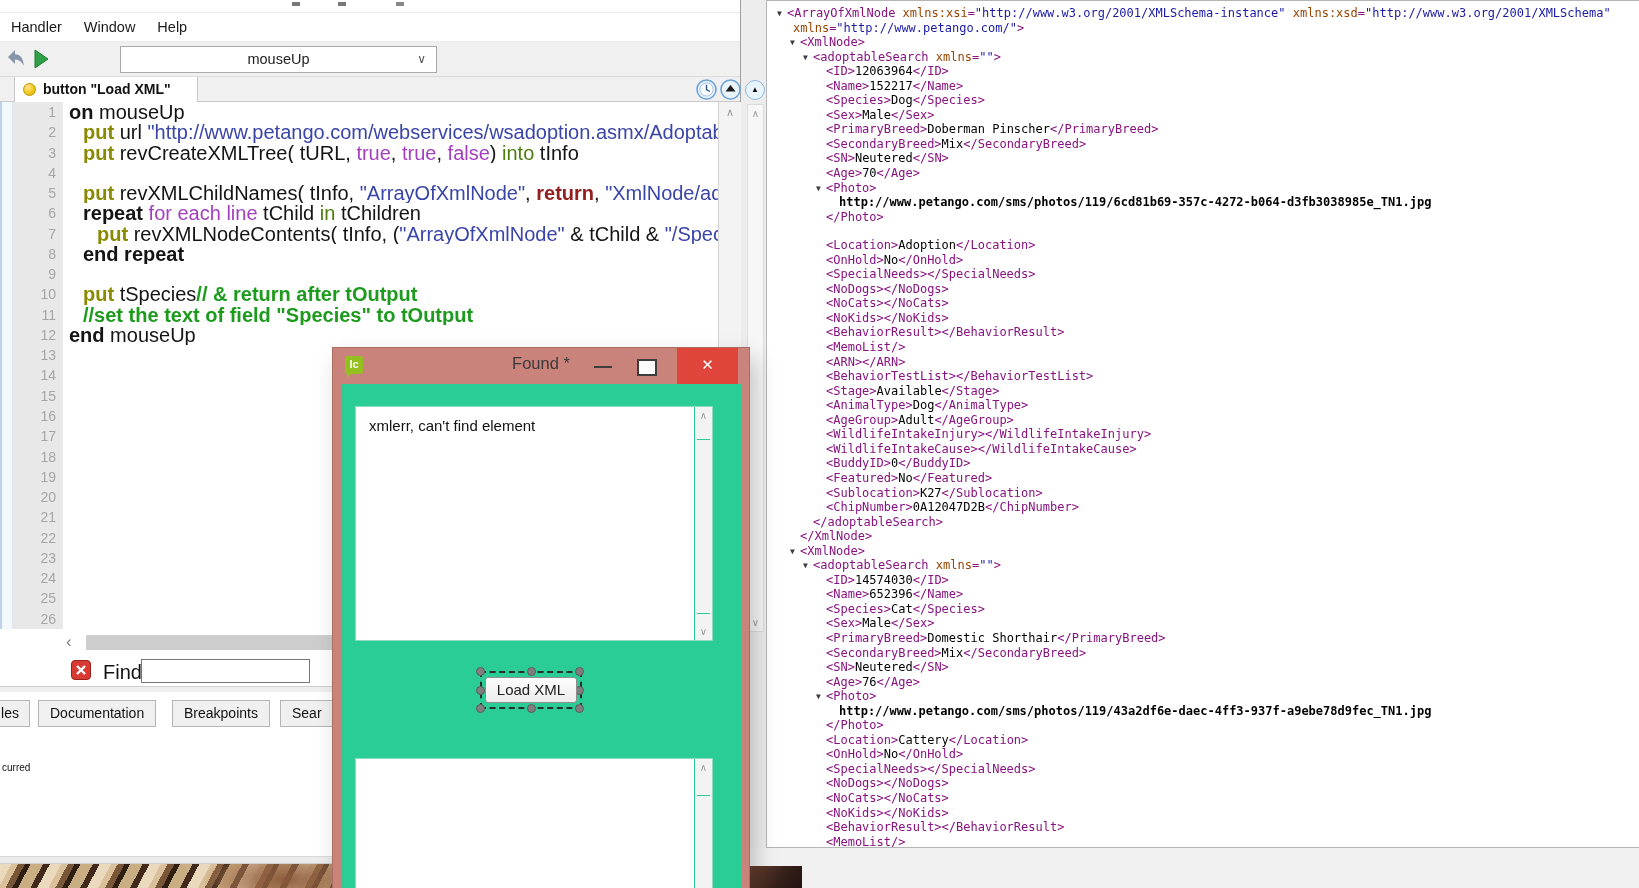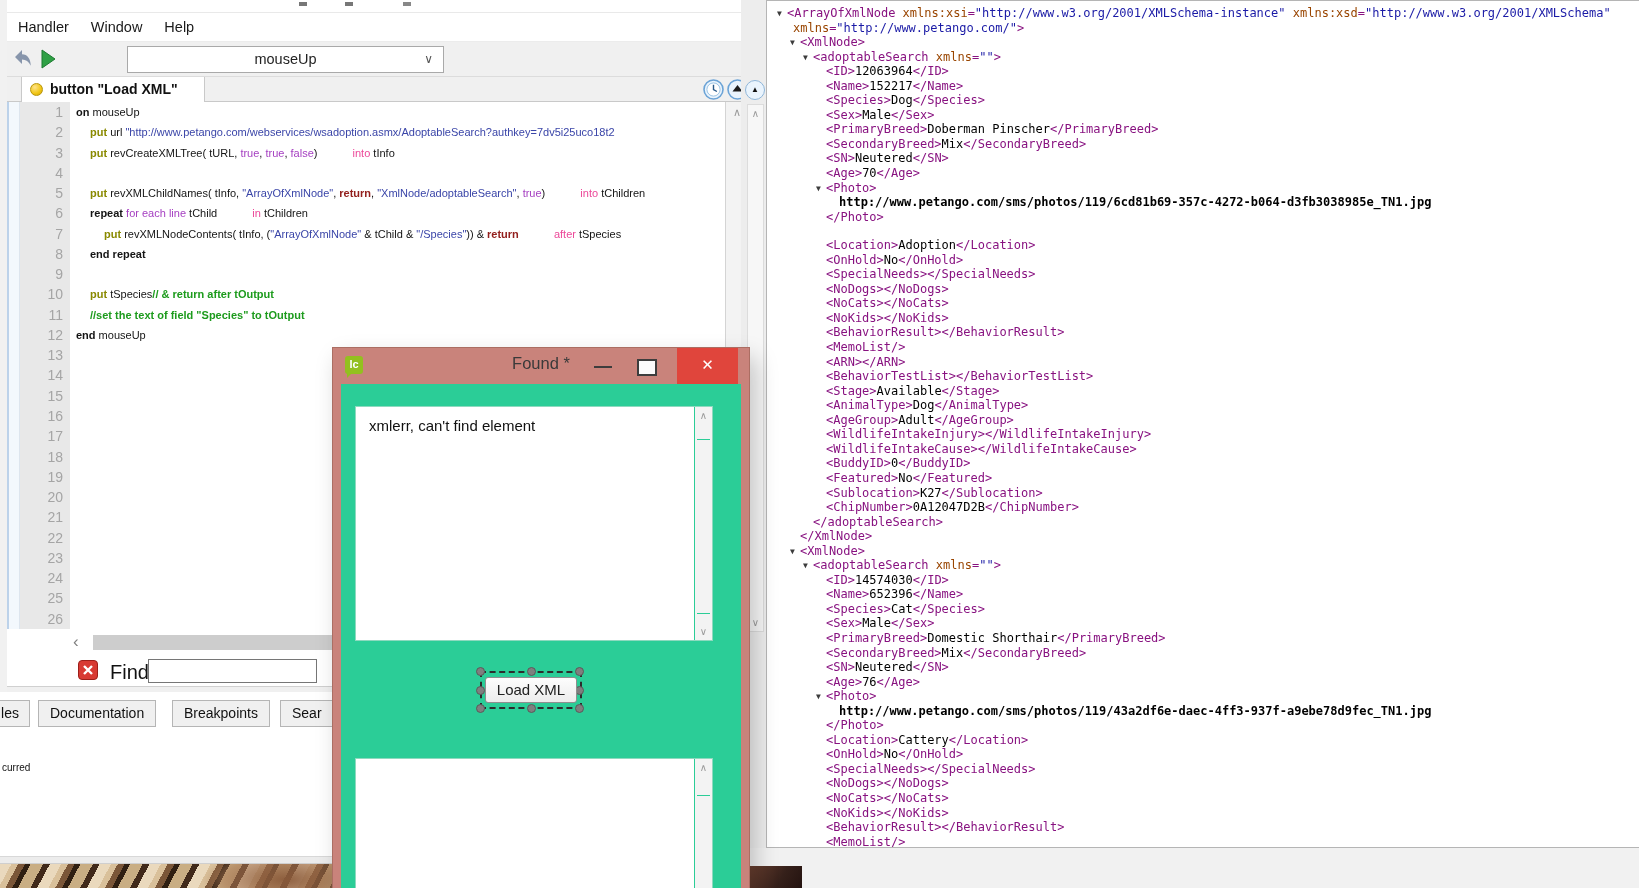--- a/index.html
+++ b/index.html
@@ -6,21 +6,21 @@
     --green:#2bcd97; --salmon:#c9837b; --red:#e0453c;
     --xml-tag:#881280; --xml-attr:#994500; --xml-val:#1a1aa6;
   }
   *{margin:0;padding:0;box-sizing:border-box;}
   html,body{width:1639px;height:888px;overflow:hidden;background:#f1f1f1;
     font-family:"Liberation Sans",sans-serif;}
   #root{position:relative;width:1639px;height:888px;}
   .abs{position:absolute;}
 
   
-  #se-win{left:7px;top:0;width:741px;height:692px;background:#fff;border-right:1px solid #9f9f9f;}
+  #se-win{left:0;top:0;width:741px;height:692px;background:#fff;border-right:1px solid #9f9f9f;}
   #top-sliver{left:0;top:0;width:740px;height:13px;background:#fff;border-bottom:1px solid #e9e9e9;}
   #sliver-marks{left:292px;top:2px;width:8px;height:4px;background:#777;
     box-shadow:46px 0 0 #777, 104px 0 0 #888;}
   #menu-bar{left:0;top:13px;width:740px;height:29px;background:#fff;border-bottom:1px solid #ececec;
     display:flex;align-items:center;font-size:14.5px;color:#1a1a1a;}
   .menu-item{padding:0 11px;cursor:default;}
   #toolbar{left:0;top:42px;width:740px;height:35px;background:#f0f0f0;border-bottom:1px solid #dcdcdc;}
   #back-icon{left:4px;top:5px;width:22px;height:24px;}
   #play-icon{left:32px;top:6px;width:18px;height:22px;}
   #handler-dd{left:120px;top:4px;width:317px;height:27px;background:#fff;border:1px solid #a9a9a9;
@@ -36,26 +36,26 @@
   #collapse-btn{left:720px;top:2px;width:21px;height:21px;}
 
   
   #code-area{left:0;top:102px;width:741px;height:527px;background:#fff;overflow:hidden;}
   #gutter-strip{left:0;top:0;width:13px;height:527px;background:#f3f8fd;
     border-left:2px solid #bcd2ea;border-right:1px solid #dde5ee;}
   #line-gutter{left:13px;top:0;width:50px;height:527px;background:#e8e8e8;}
   .num{height:20.27px;line-height:20.27px;text-align:right;padding-right:7px;
     font-size:14px;color:#a5a5a5;}
   #code-col{left:63px;top:0;width:655px;height:527px;overflow:hidden;}
-  .code-row{height:20.27px;line-height:20.27px;font-size:11px;white-space:pre;overflow:hidden;color:#111;}
+  .code-row{height:20.27px;line-height:20.27px;font-size:20px;white-space:pre;overflow:hidden;color:#111;}
   .c-k{font-weight:bold;color:#141414;}
   .c-c{font-weight:bold;color:#8a8a00;}
   .c-r{font-weight:bold;color:#93201e;}
   .c-n{color:#a53fc1;}
-  .c-p{color:#ec4899;margin-left:32px;}
+  .c-p{color:#4d7c0f;}
   .c-s{color:#3a45a8;}
   .c-m{font-weight:bold;color:#1d9b1d;}
   .c-w{color:#141414;}
   #vscroll{left:718px;top:0;width:23px;height:527px;background:#f3f3f3;border-left:1px solid #d4d4d4;}
   #vscroll .chev{position:absolute;left:0;width:100%;text-align:center;color:#999;font-size:11px;}
   
   #hscroll-row{left:0;top:629px;width:740px;height:28px;background:#fff;}
   #hscroll-arrow{left:66px;top:3px;font-size:17px;color:#808080;}
   #hscroll-thumb{left:86px;top:6px;width:534px;height:15px;background:#cdcdcd;}
   #find-row{left:0;top:657px;width:740px;height:29px;background:#fff;}

